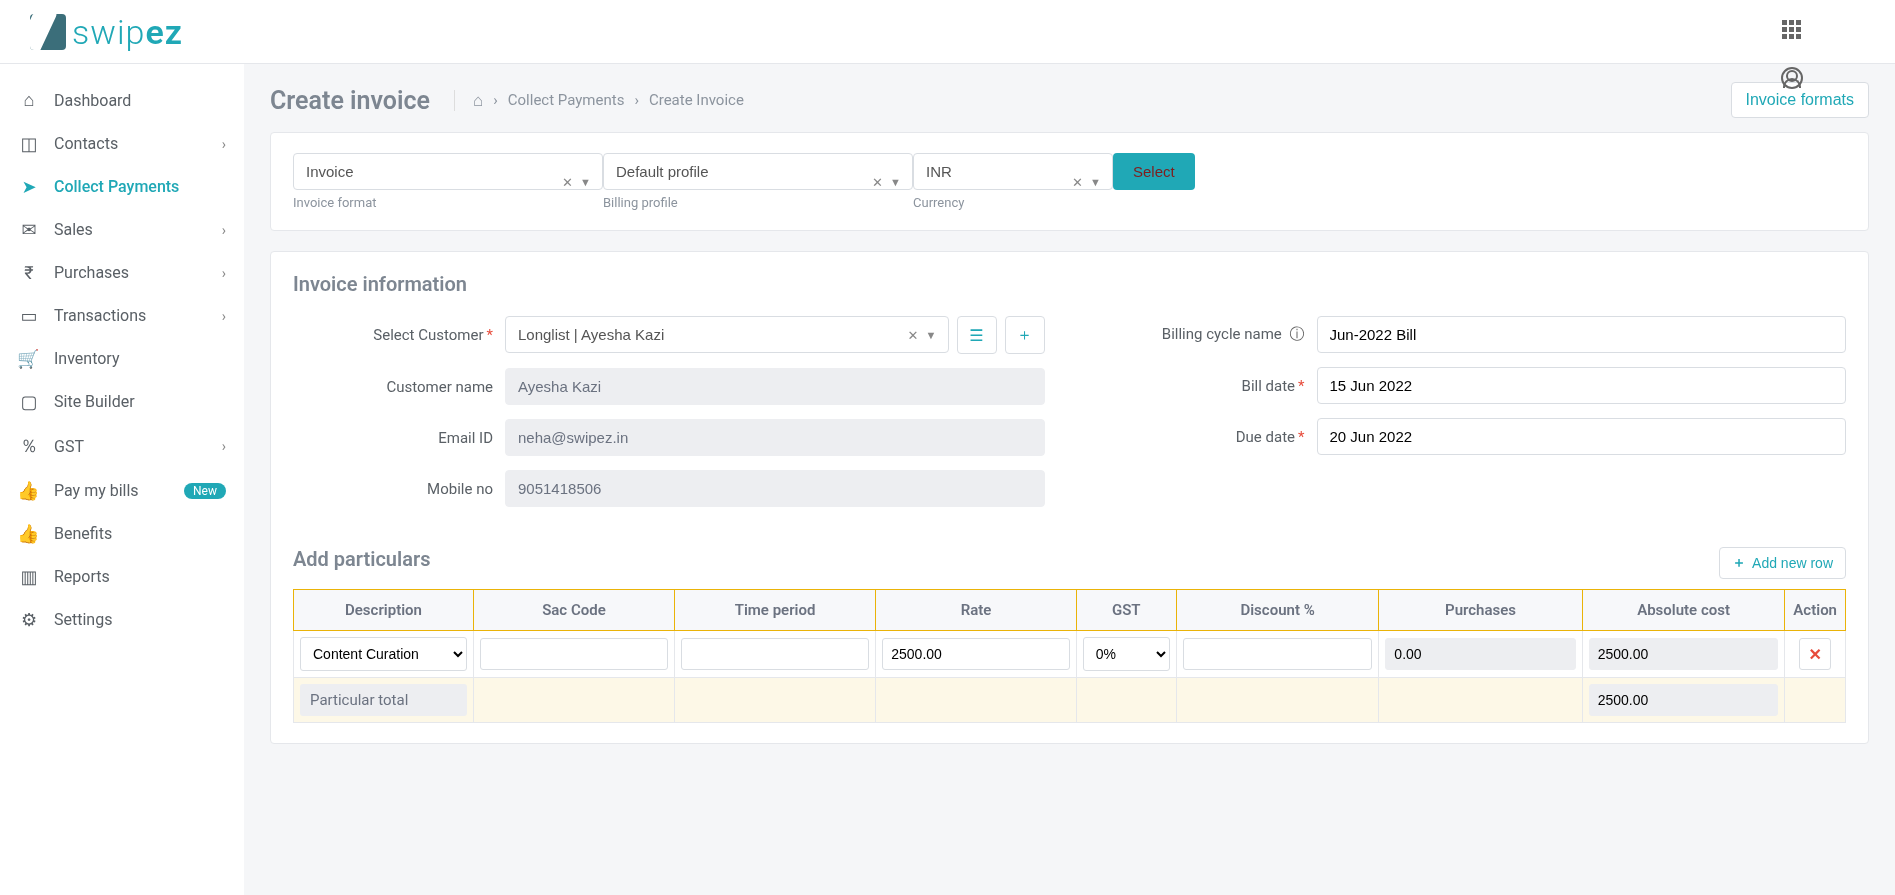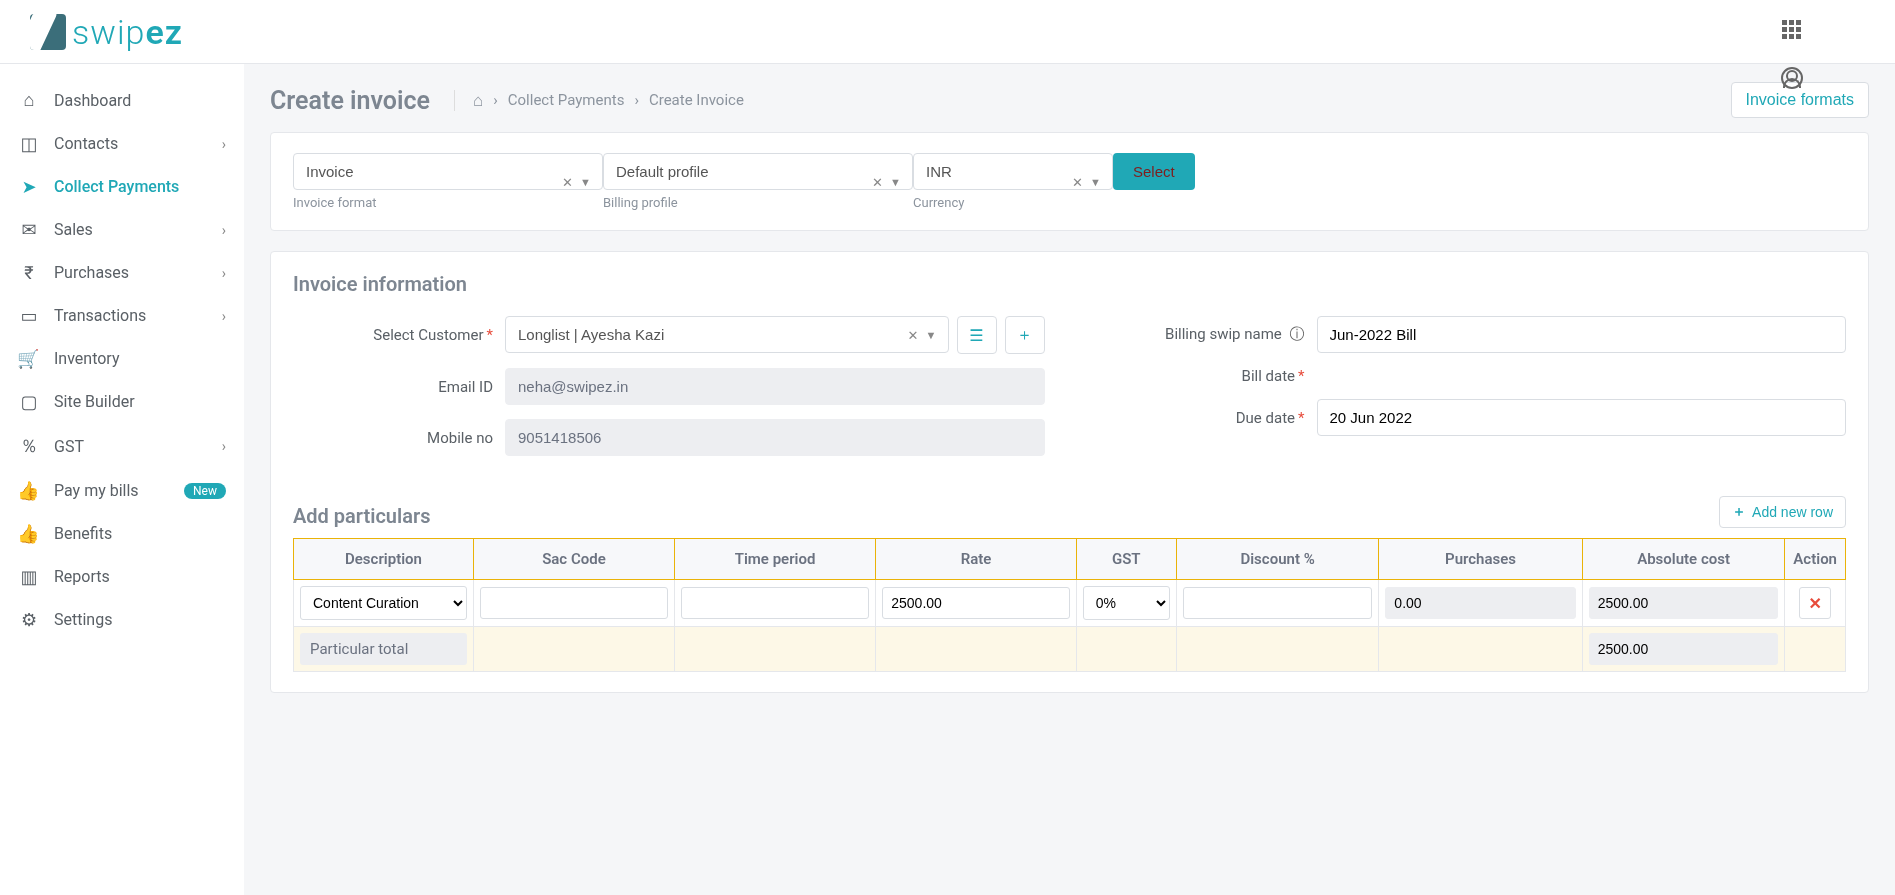--- a/index.html
+++ b/index.html
@@ -58,21 +58,21 @@
   .form-col.right .form-label { width:210px; text-align:right; color:#5a6066; font-size:15px;}
   .req { color:#e74c3c; margin-left:3px;}
   .form-input { flex:1; border:1px solid #d9dde2; border-radius:4px; padding:9px 12px; font-size:15px; background:#fff;}
   .form-input.readonly { background:#edeef1; border-color:#edeef1; color:#6b7280;}
   .cust-select-row { display:flex; gap:8px; flex:1;}
   .cust-combo { flex:1; }
   .icon-btn { border:1px solid #d9dde2; background:#fff; width:40px; height:38px; display:flex; align-items:center; justify-content:center; border-radius:4px; color:#20a8b6; cursor:pointer; font-size:16px;}
   .info-icn { color:#666; margin-left:4px;}
 
   
-  .subhead-row{ display:flex; align-items:flex-end; justify-content:space-between; margin-bottom:10px;}
+  .subhead-row{ display:flex; align-items:flex-start; justify-content:space-between; margin-bottom:10px;}
   .btn-add-row{ display:flex; align-items:center; gap:6px; border:1px solid #d9dde2; background:#fff; color:#20a8b6; padding:6px 12px; border-radius:4px; font-size:14px; cursor:pointer;}
   table { width:100%; border-collapse:collapse; border:1px solid #e5e7eb; }
   th { background:#f7f8fa; padding:11px 8px; font-weight:600; color:#6b7280; border:1px solid #eab308; font-size:15px; text-align:center;}
   td { border:1px solid #e5e7eb; padding:6px; background:#fff;}
   td input, td select { width:100%; border:1px solid #d9dde2; border-radius:3px; padding:7px 8px; font-size:14px; background:#fff;}
   td input.readonly-cell{ background:#edeef1; border-color:#edeef1;}
   .desc-select{ position:relative; padding-right:26px;}
   .row-total td{ background:#fdf8e7;}
   .row-total td input{ background:#edeef1; border-color:#edeef1; padding:7px 8px;}
   .row-total .lbl{ background:#edeef1; padding:7px 10px; border-radius:3px; display:block; color:#6b7280;}
@@ -224,36 +224,41 @@
               </div>
               <button class="icon-btn">
                   <span>☰</span>
                 </button>
               <button class="icon-btn">
                   <span>＋</span>
                 </button>
             </div>
           </div>
           <div class="form-row">
+            <span class="form-label">Customer name</span>
+            <input class="form-input readonly" readonly="" value="Ayesha Kazi" style="">
+          </div>
+          <div class="form-row">
             <span class="form-label">Email ID</span>
             <input class="form-input readonly" readonly="" value="neha@swipez.in" style="">
           </div>
           <div class="form-row">
             <span class="form-label">Mobile no</span>
             <input class="form-input readonly" readonly="" value="9051418506" style="">
           </div>
         </div>
 
         <div class="form-col right">
           <div class="form-row">
-            <span class="form-label"><span>Billing swip name</span> <span class="info-icn">ⓘ</span></span>
+            <span class="form-label"><span>Billing cycle name</span> <span class="info-icn">ⓘ</span></span>
             <input class="form-input" value="Jun-2022 Bill" style="">
           </div>
           <div class="form-row">
             <span class="form-label"><span>Bill date</span><span class="req">*</span></span>
+            <input class="form-input" value="15 Jun 2022" style="">
           </div>
           <div class="form-row">
             <span class="form-label"><span>Due date</span><span class="req">*</span></span>
             <input class="form-input" value="20 Jun 2022" style="">
           </div>
         </div>
       </div>
 
       <div class="subhead-row">
         <span class="section-title" style="margin-bottom:0">Add particulars</span>

